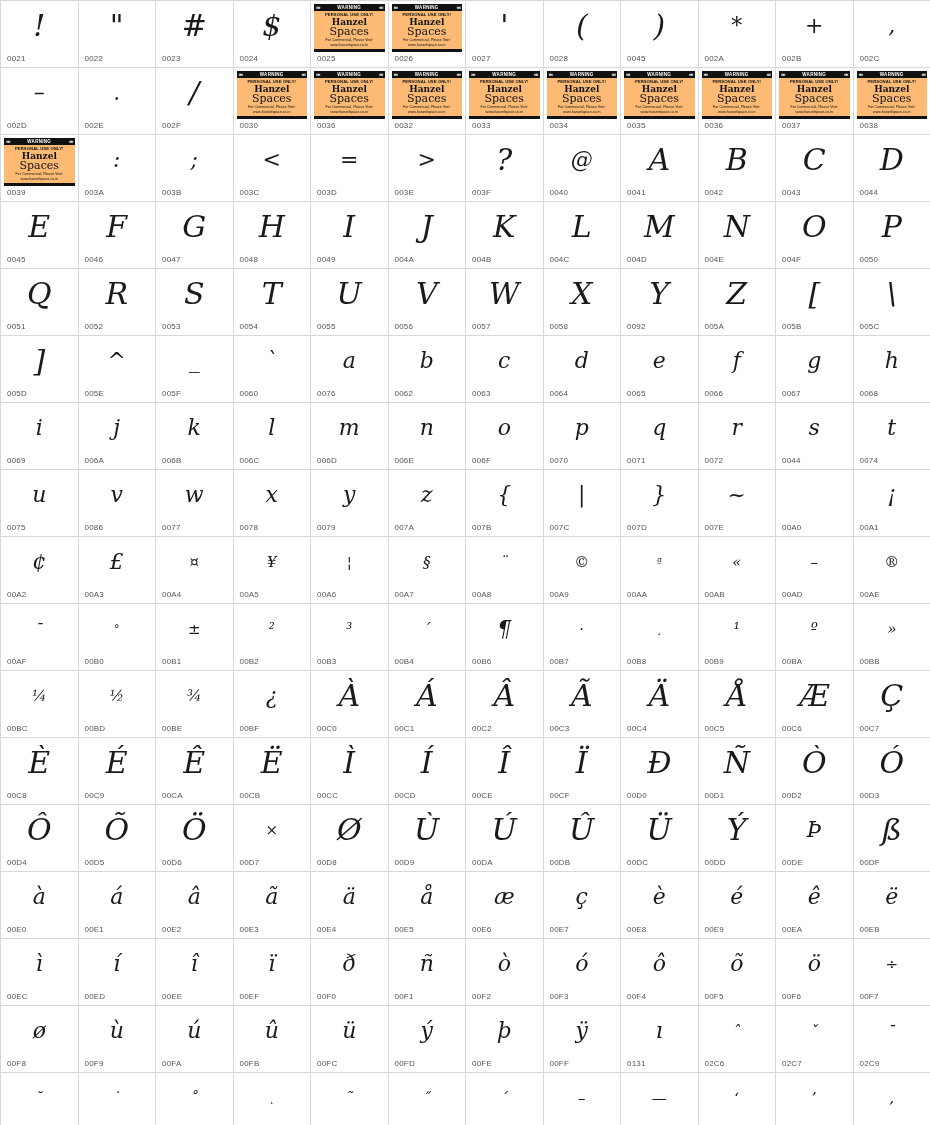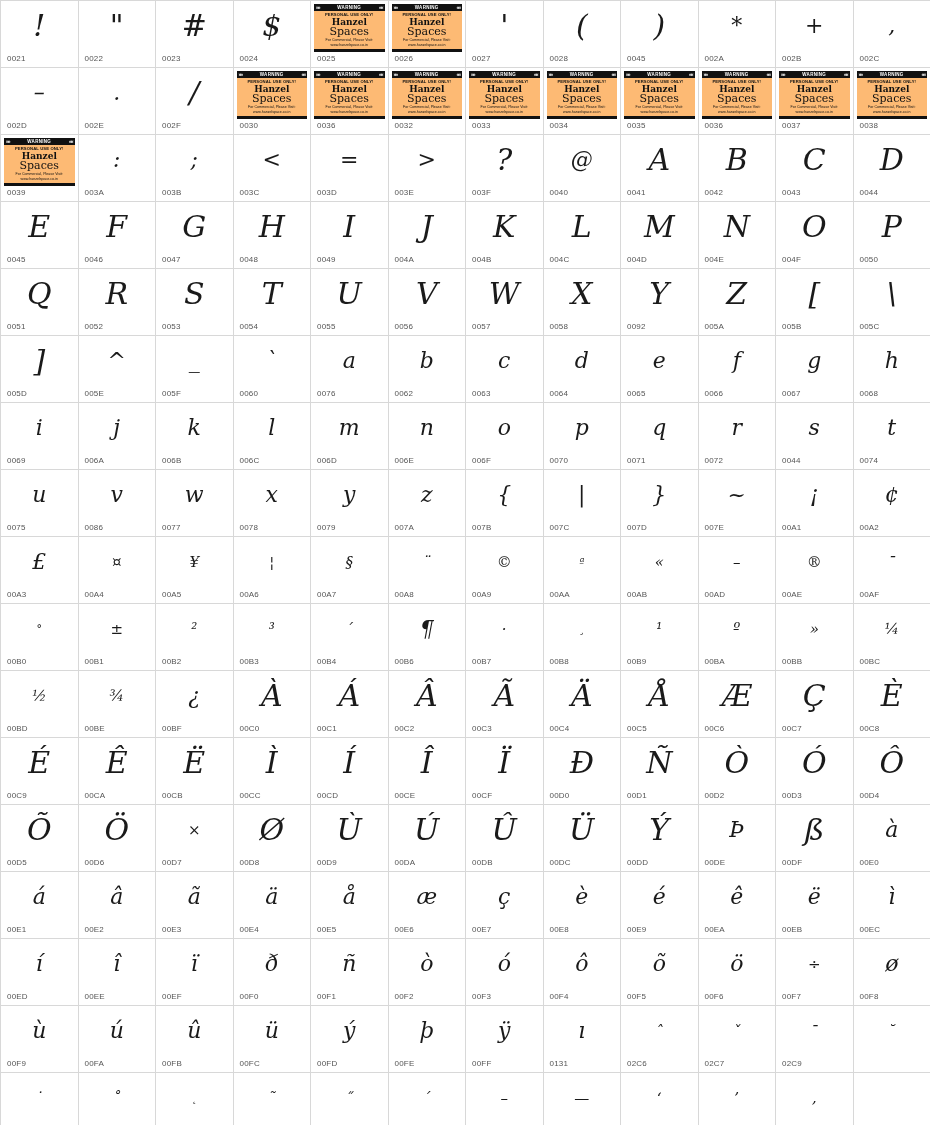--- a/index.html
+++ b/index.html
@@ -594,20 +594,24 @@
       </div>
       <div class="cell">
         <div class="glyph sz-md">}</div>
         <div class="code">007D</div>
       </div>
       <div class="cell">
         <div class="glyph sz-md">~</div>
         <div class="code">007E</div>
       </div>
       <div class="cell">
+        <div class="glyph sz-md"> </div>
+        <div class="code">00A0</div>
+      </div>
+      <div class="cell">
         <div class="glyph sz-md">¡</div>
         <div class="code">00A1</div>
       </div>
       <div class="cell">
         <div class="glyph sz-md">¢</div>
         <div class="code">00A2</div>
       </div>
       <div class="cell">
         <div class="glyph sz-md">£</div>
         <div class="code">00A3</div>

